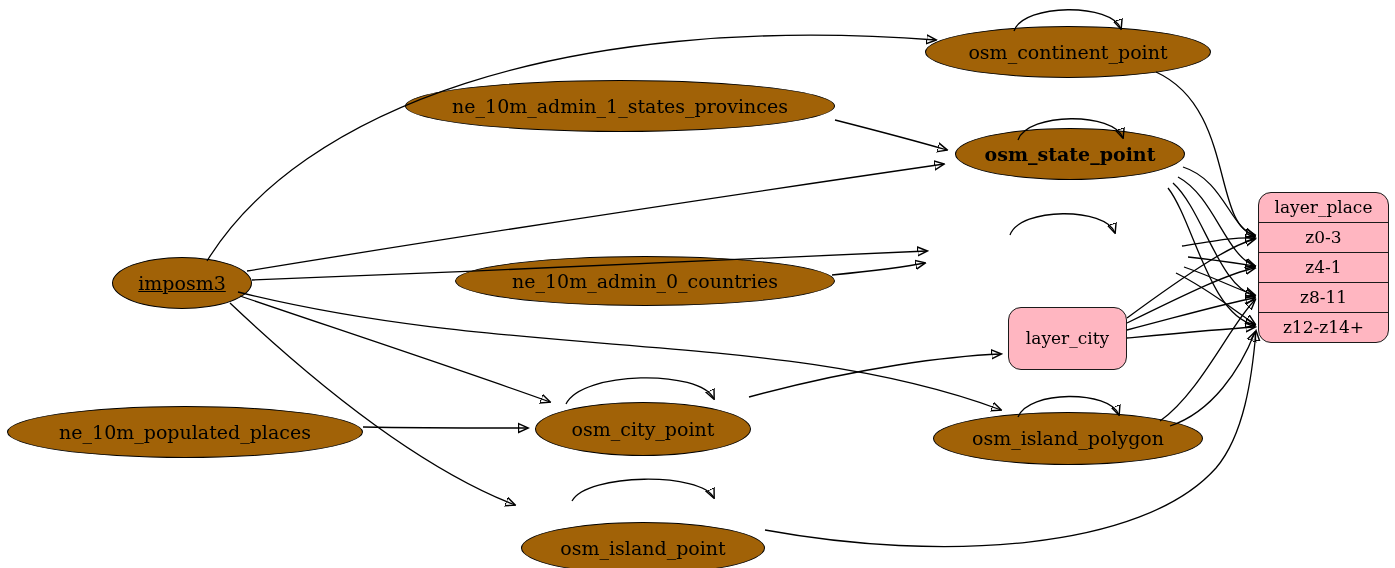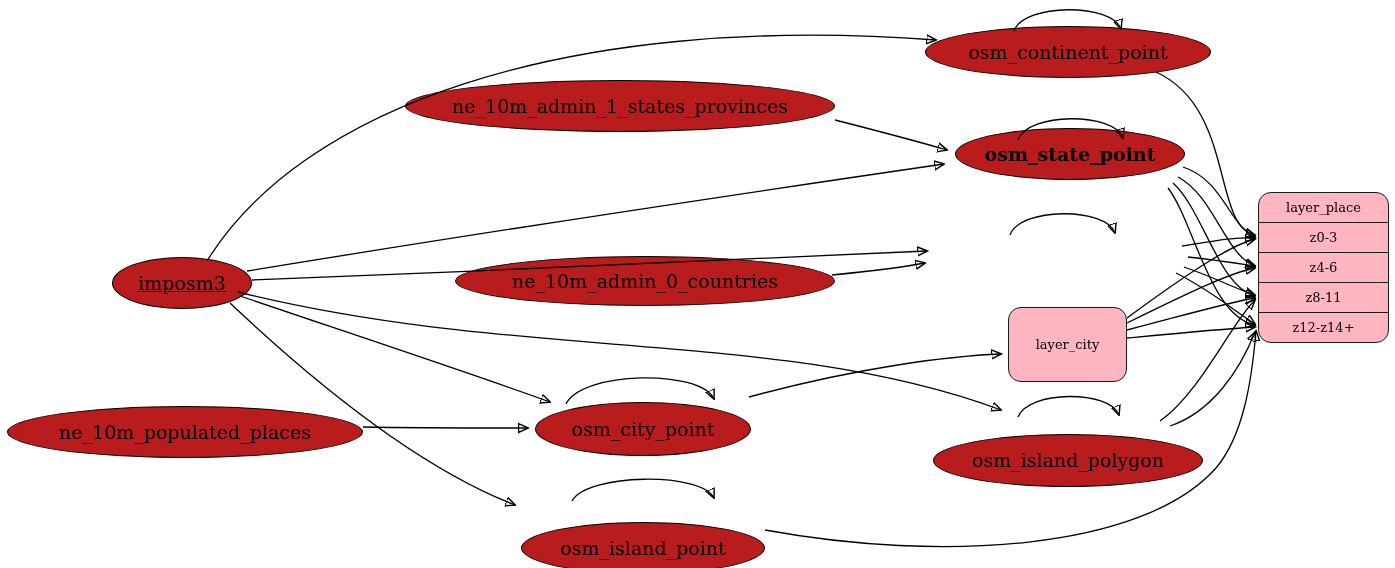--- a/index.html
+++ b/index.html
@@ -8,34 +8,34 @@
     width:1395px;height:568px;
     background:#ffffff;
     font-family:"DejaVu Serif", serif;
     color:#000;
     overflow:hidden;
   }
   .ellipse-node{
     position:absolute;
     border:1.3px solid #000;
     border-radius:50%;
-    background:#b91c1c;
+    background:#a16207;
     display:flex;align-items:center;justify-content:center;
     font-size:19px;line-height:1;white-space:nowrap;
     box-sizing:border-box;
     z-index:1;
   }
   .record-node{
     position:absolute;
     background:#ffb6c1;
     border:1.8px solid #1a1a1a;
     border-radius:13px;
     display:flex;flex-direction:column;
     overflow:hidden;
-    font-size:13px;line-height:1;white-space:nowrap;
+    font-size:17px;line-height:1;white-space:nowrap;
     box-sizing:border-box;
     z-index:1;
   }
   .record-node .rrow{
     flex:1;
     display:flex;align-items:center;justify-content:center;
     border-top:1.6px solid #1a1a1a;
   }
   .record-node .rrow:first-child{border-top:none;}
   svg.edges{
@@ -76,36 +76,36 @@
 
   <div class="ellipse-node" style="left:955px;top:128px;width:230px;height:52px;font-weight:bold;">
     <span>osm_state_point</span>
   </div>
 
 
   <div class="ellipse-node" style="left:535px;top:402px;width:216px;height:54px;">
     <span>osm_city_point</span>
   </div>
 
-  <div class="ellipse-node" style="left:933px;top:434px;width:270px;height:53px;">
+  <div class="ellipse-node" style="left:933px;top:412px;width:270px;height:53px;">
     <span>osm_island_polygon</span>
   </div>
 
   <div class="ellipse-node" style="left:521px;top:522px;width:244px;height:52px;">
     <span>osm_island_point</span>
   </div>
 
-  <div class="record-node" style="left:1008px;top:307px;width:119px;height:75px;">
+  <div class="record-node" style="left:1008px;top:307px;width:119px;height:63px;">
     <div class="rrow">layer_city</div>
   </div>
 
   <div class="record-node" style="left:1258px;top:192px;width:131px;height:151px;">
     <div class="rrow">layer_place</div>
     <div class="rrow">z0-3</div>
-    <div class="rrow">z4-6</div>
+    <div class="rrow">z4-1</div>
     <div class="rrow">z8-11</div>
     <div class="rrow">z12-z14+</div>
   </div>
 
   <svg class="edges" width="1395" height="568" viewBox="0 0 1395 568">
     <defs>
       <marker id="arrow" viewBox="0 0 10 10" refX="8.6" refY="5" markerWidth="8.5" markerHeight="8.5" orient="auto-start-reverse">
         <path d="M0,1 L9,5 L0,9 z" fill="#000000" stroke="none"></path>
       </marker>
     </defs>

